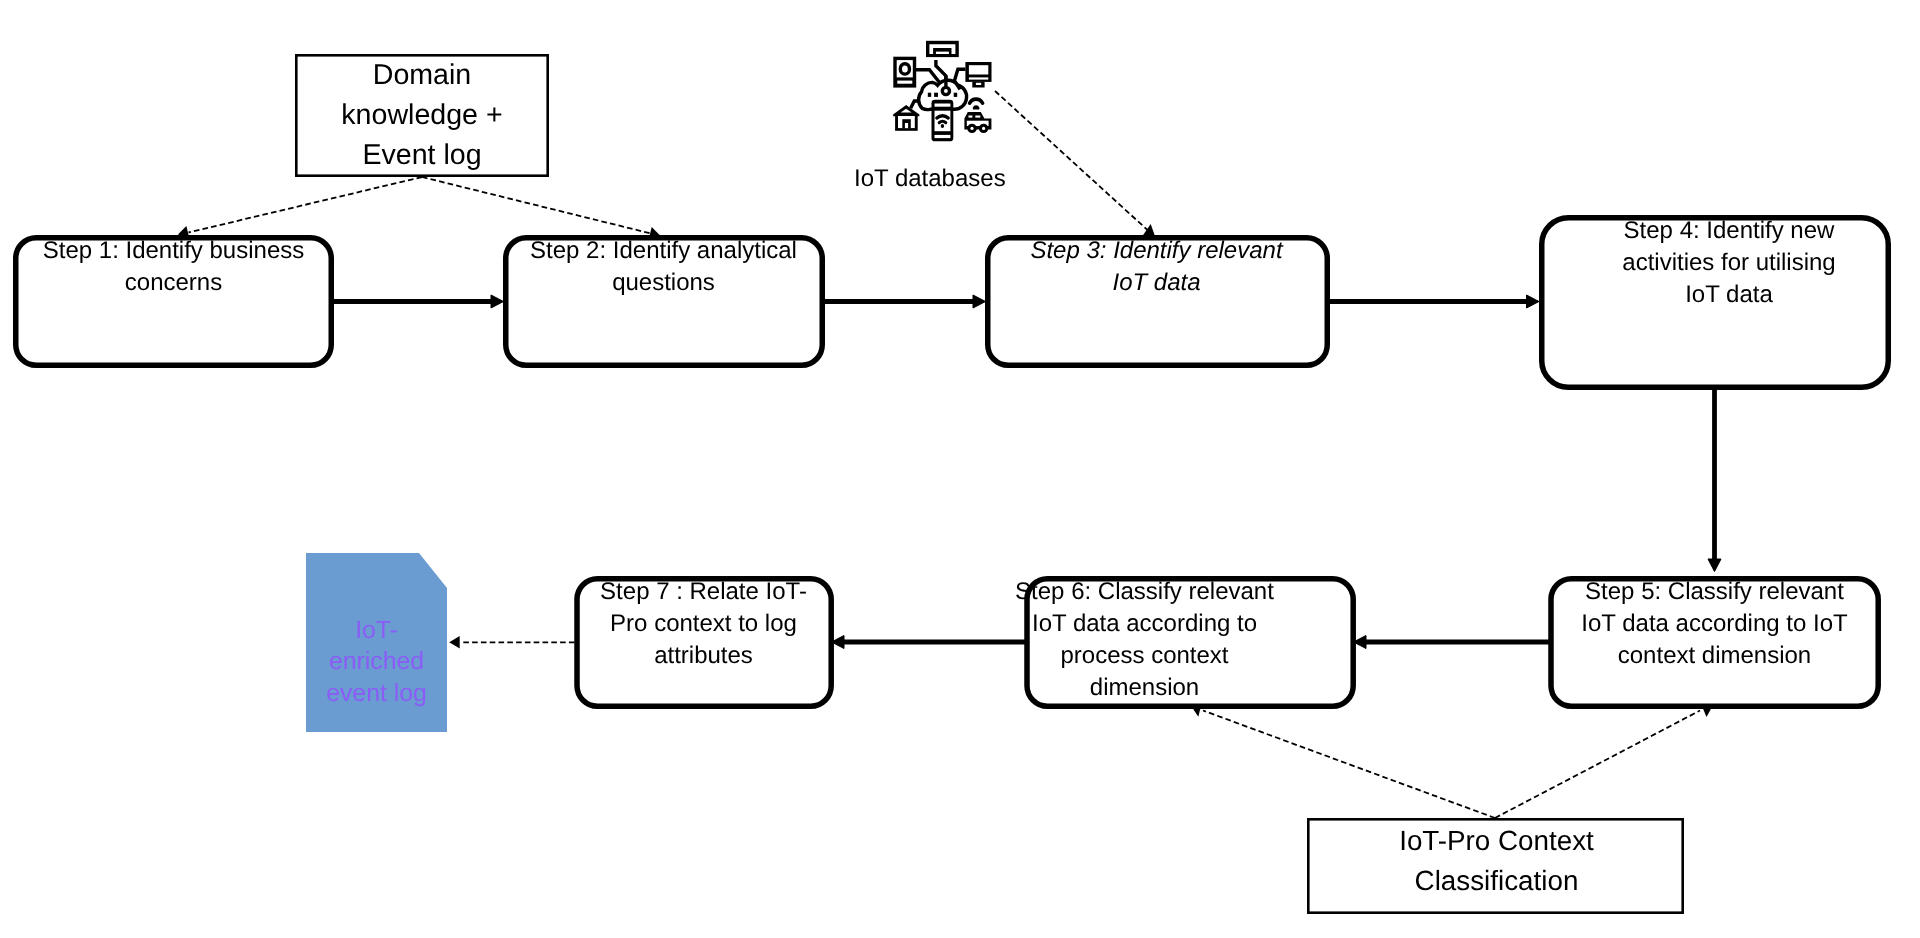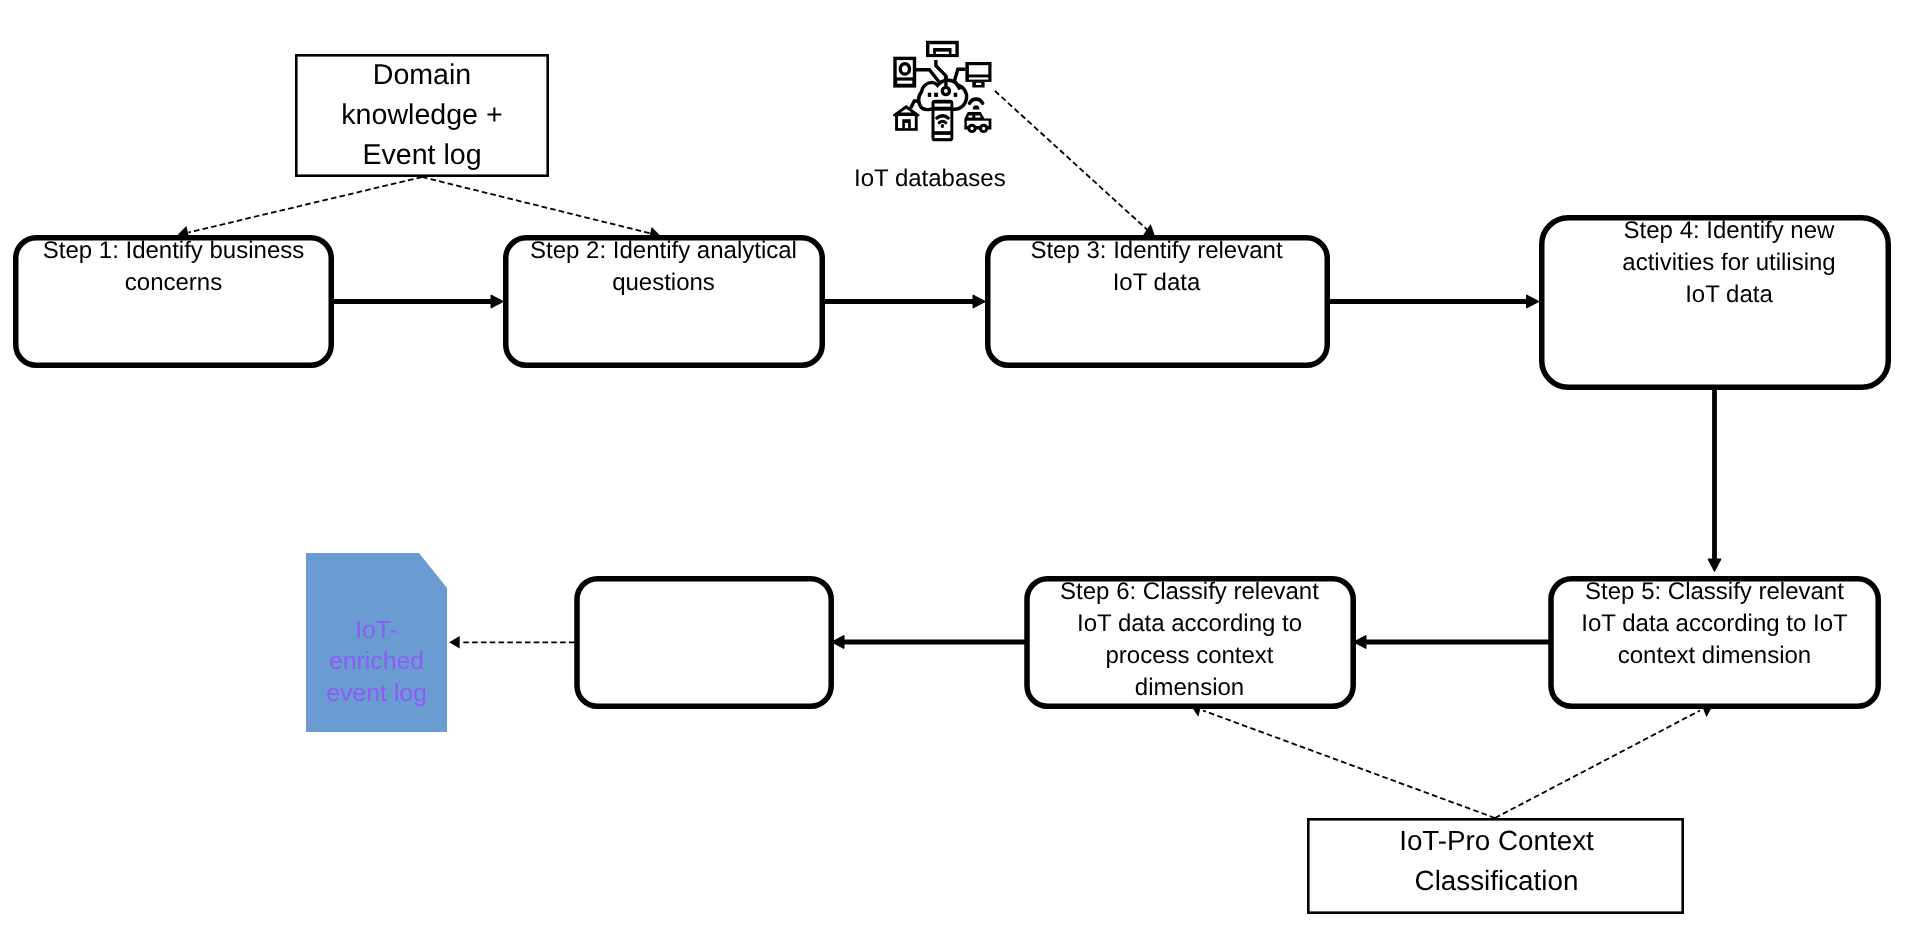--- a/index.html
+++ b/index.html
@@ -41,43 +41,48 @@
     <div class="txt" style="white-space:pre-line;">Step 1: Identify business
 concerns</div>
   </div>
 
   <div class="node rounded" style="left:503px;top:235px;width:321px;height:132px;">
     <div class="txt" style="white-space:pre-line;">Step 2: Identify analytical
 questions</div>
   </div>
 
   <div class="node rounded" style="left:985px;top:235px;width:343px;height:132px;">
-    <div class="txt" style="white-space:pre-line;">Step 3: Identify relevant
+    <div class="txt" style="white-space:pre-line;font-style:italic;">Step 3: Identify relevant
 IoT data</div>
   </div>
 
   <div class="node rounded" style="left:1539px;top:215px;width:351px;height:174px;padding-left:29px;">
     <div class="txt" style="white-space:pre-line;">Step 4: Identify new
 activities for utilising
 IoT data</div>
   </div>
 
   <div class="node rounded" style="left:1549px;top:576px;width:331px;height:132px;">
     <div class="txt" style="white-space:pre-line;">Step 5: Classify relevant
 IoT data according to IoT
 context dimension</div>
   </div>
 
-  <div class="node rounded" style="left:1025px;top:576px;width:329px;height:133px;">
+  <div class="node rounded" style="left:980px;top:576px;width:329px;height:133px;">
     <div class="txt" style="white-space:pre-line;">Step 6: Classify relevant
 IoT data according to
 process context
 dimension</div>
   </div>
 
+  <div class="node rounded" style="left:575px;top:576px;width:257px;height:132px;">
+    <div class="txt" style="white-space:pre-line;">Step 7 : Relate IoT-
+Pro context to log
+attributes</div>
+  </div>
 
   <div class="node plain" style="left:1307px;top:818px;width:352px;height:96px;padding-left:27px;">
     <div class="txt" style="font-size:27.8px;line-height:40px;white-space:pre-line;position:relative;top:3.3px;">IoT-Pro Context
 Classification</div>
   </div>
 
   <div class="doclabel" style="left:854px;top:166px;width:200px;color:#000;text-align:left;font-size:24px;line-height:26px;">IoT databases</div>
 
   <svg style="position:absolute;left:888px;top:38px;width:110px;height:110px;" viewBox="0 0 110 110">
     <g fill="none" stroke="#000" stroke-width="3.4" stroke-linecap="butt" stroke-linejoin="miter">

